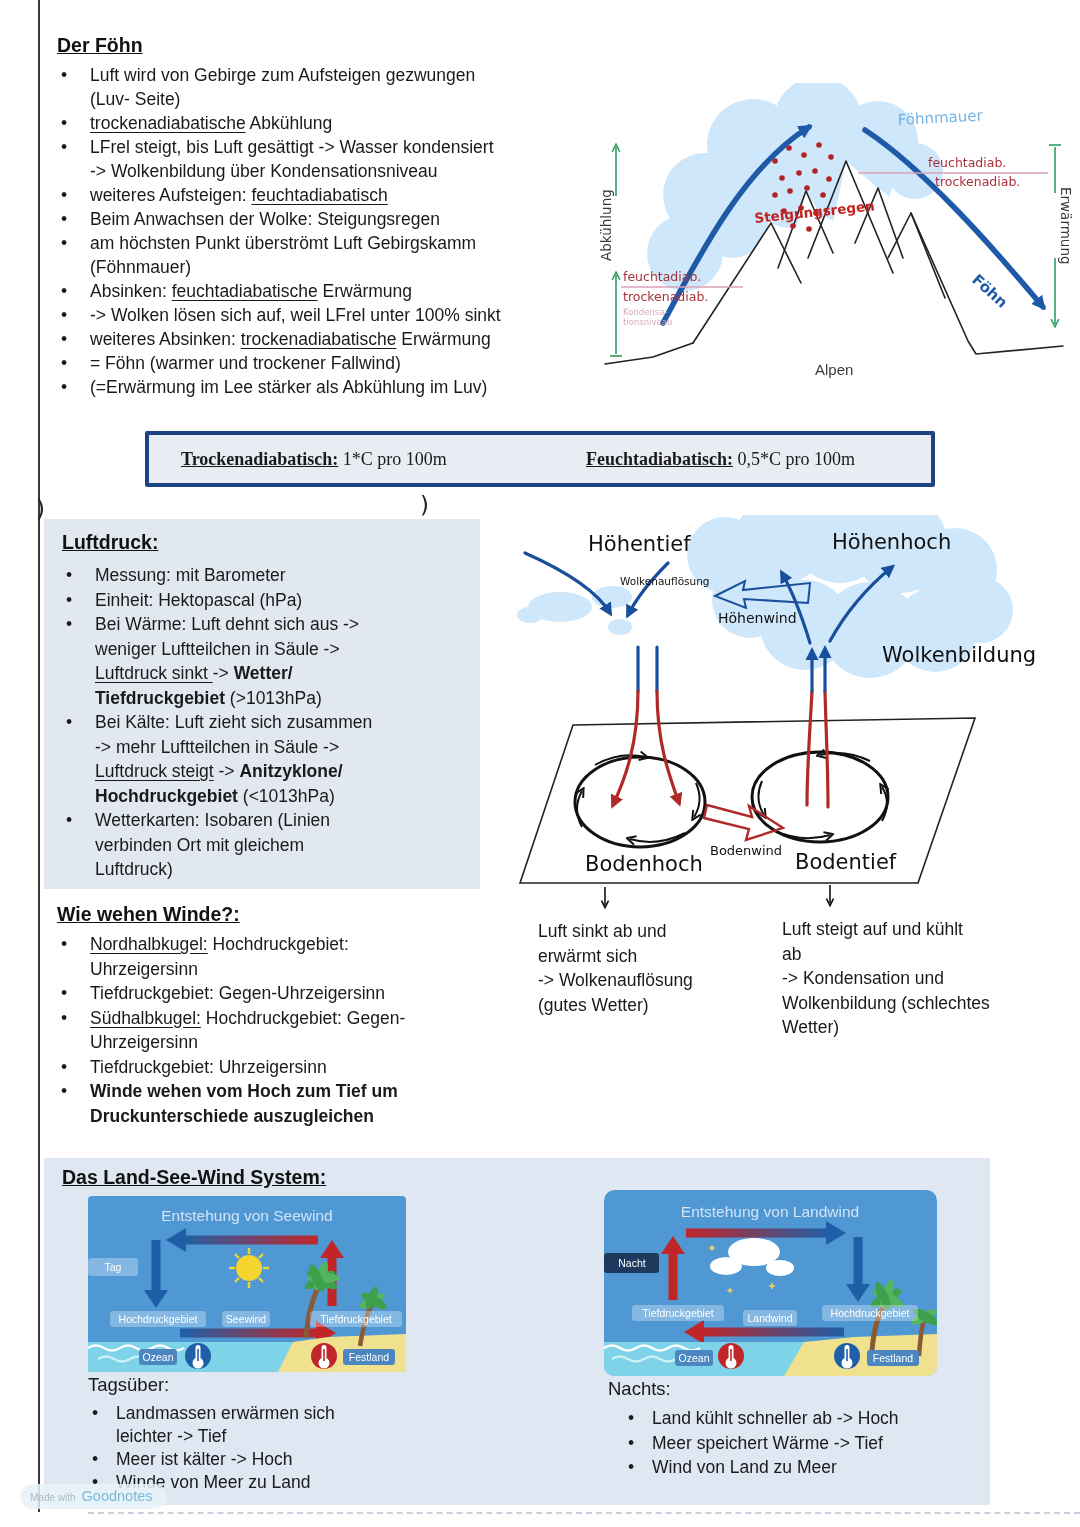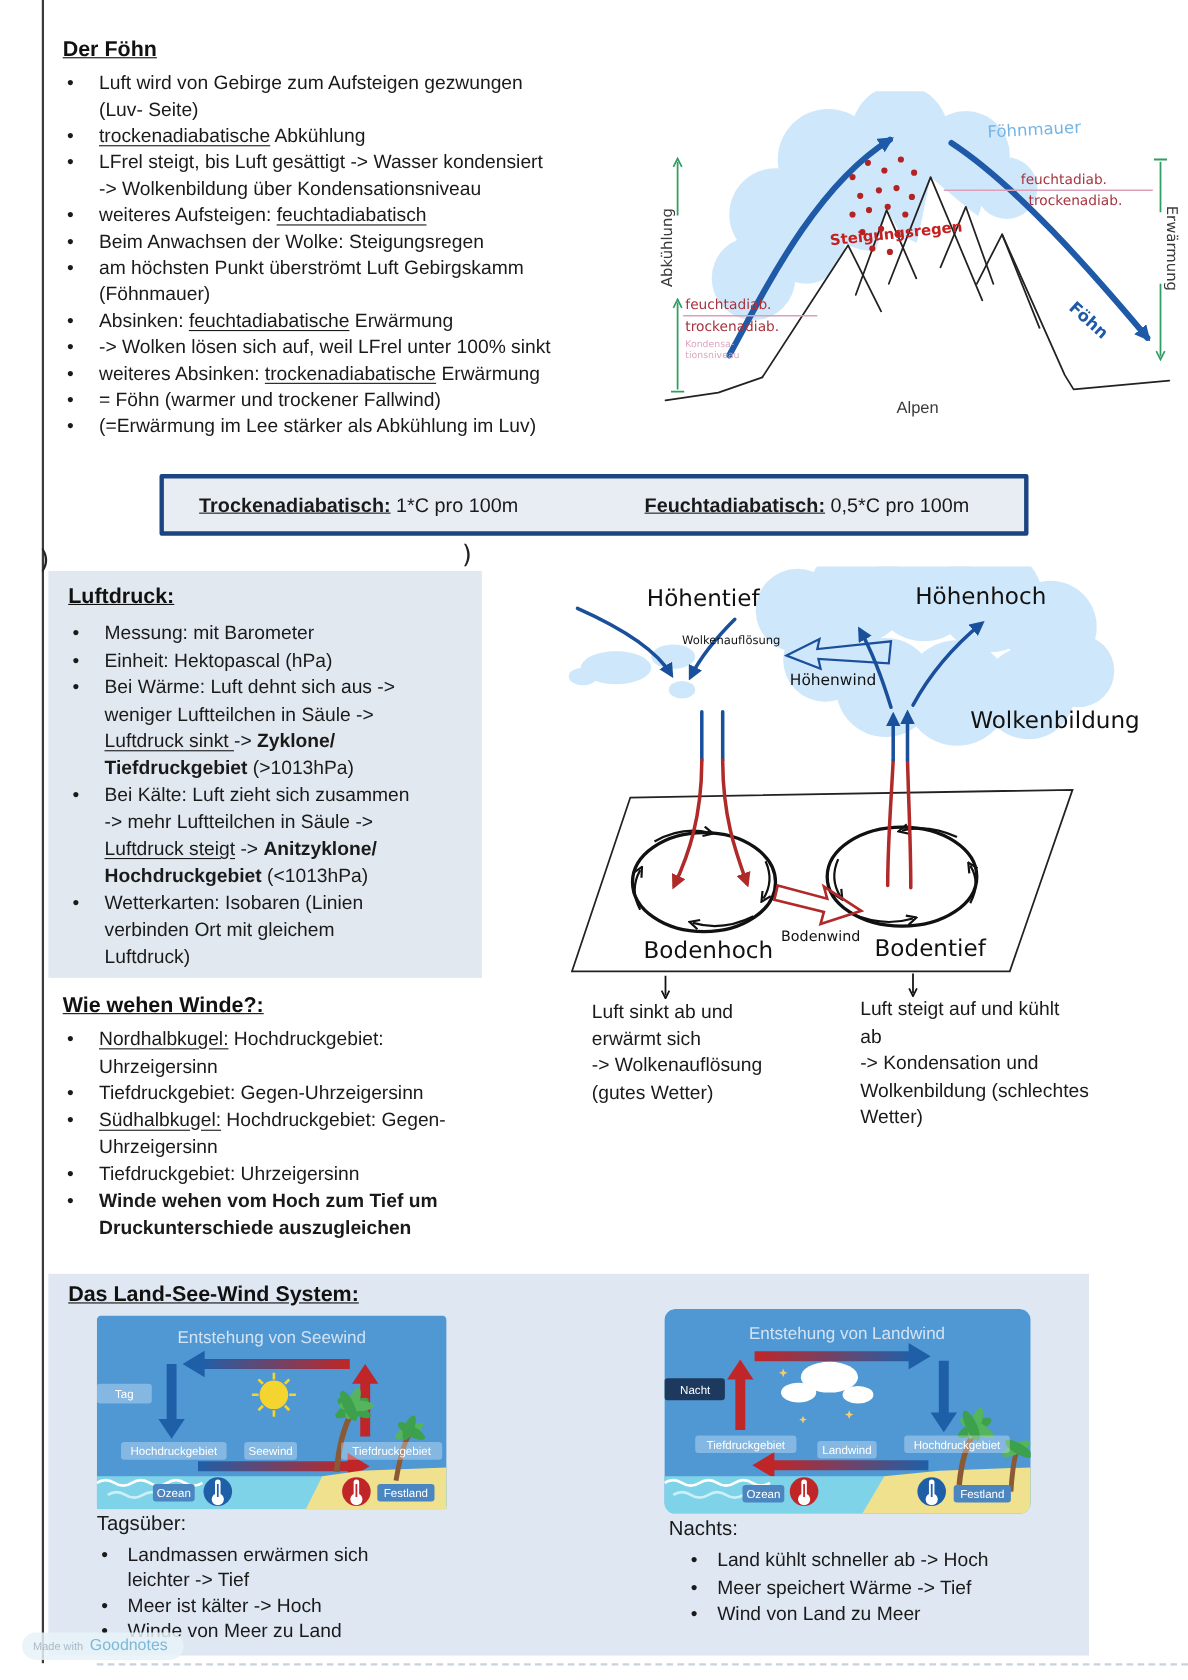--- a/index.html
+++ b/index.html
@@ -6,22 +6,22 @@
   body{width:1080px;height:1527px;position:relative;background:#ffffff;
        font-family:"Liberation Sans",sans-serif;color:#1a1a1a;overflow:hidden;}
   .abs{position:absolute;}
   .sec-title{font-size:19.5px;font-weight:bold;text-decoration:underline;color:#111;}
   ul.blist{list-style:none;margin:0;padding:0;font-size:17.5px;line-height:24px;}
   ul.blist li{position:relative;padding-left:33px;margin:0;}
   ul.blist li::before{content:"\2022";position:absolute;left:4px;top:0;}
   ul.blist u{text-underline-offset:3px;}
   .notebox{background:#e2e8f0;}
   .paren{font-family:"DejaVu Sans",sans-serif;font-size:23px;color:#222;}
-  .outcol{font-size:17.5px;line-height:24.5px;}
-  .adiabox{background:#e8edf4;border:4px solid #1c4382;border-radius:2px;box-sizing:border-box;}
+  .outcol{font-size:17.5px;line-height:24.5px;margin-top:12px;}
+  .adiabox{background:#e8edf4;border:4px solid #1c4382;border-radius:2px;box-sizing:border-box;font-family:Liberation Serif, serif;}
   .adiabox .term{font-weight:bold;text-decoration:underline;font-size:18px;}
   .adiabox .val{font-size:18px;}
   .panel{background:#dee7f2;text-decoration:underline;}
   .h2line{font-size:18.5px;}
   .wm{display:flex;align-items:baseline;gap:6px;background:rgba(231,243,248,0.85);
       border-radius:13px;padding:4px 14px 5px 10px;}
   .wm .wm-pre{font-size:10px;color:#a9bac6;}
   .wm .wm-brand{font-size:14.5px;color:#7cb8da;}
   .dashline{border-top:2px dashed #c9d2dc;height:0;}
   .marginline{width:1.5px;background:#3a3a3a;}
@@ -153,26 +153,26 @@
     <span class="term">Trockenadiabatisch:</span><span class="val"> 1*C pro 100m</span>
   </span>
   <span class="abs" style="left:437px;top:14px;">
     <span class="term">Feuchtadiabatisch:</span><span class="val"> 0,5*C pro 100m</span>
   </span>
 </div>
 
 <span class="abs paren" style="left:36px;top:496px;">)</span>
 <span class="abs paren" style="left:420px;top:492px;">)</span>
 
-<div class="abs notebox" style="left:44px;top:519px;width:394px;height:370px;">
+<div class="abs notebox" style="left:44px;top:519px;width:436px;height:370px;">
   <div class="sec-title" style="position:absolute;left:18px;top:12px;">Luftdruck:</div>
   <ul class="blist" style="position:absolute;left:18px;top:44px;width:362px;line-height:24.5px;">
     <li>Messung: mit Barometer</li>
     <li>Einheit: Hektopascal (hPa)</li>
-    <li>Bei Wärme: Luft dehnt sich aus -&gt;<br>weniger Luftteilchen in Säule -&gt;<br><u>Luftdruck sinkt </u>-&gt; <b>Zyklone/</b><br><b>Tiefdruckgebiet</b> (&gt;1013hPa)</li>
+    <li>Bei Wärme: Luft dehnt sich aus -&gt;<br>weniger Luftteilchen in Säule -&gt;<br><u>Luftdruck sinkt </u>-&gt; <b>Wetter/</b><br><b>Tiefdruckgebiet</b> (&gt;1013hPa)</li>
     <li>Bei Kälte: Luft zieht sich zusammen<br>-&gt; mehr Luftteilchen in Säule -&gt;<br><u>Luftdruck steigt</u> -&gt; <b>Anitzyklone/</b><br><b>Hochdruckgebiet</b> (&lt;1013hPa)</li>
     <li>Wetterkarten: Isobaren (Linien<br>verbinden Ort mit gleichem<br>Luftdruck)</li>
   </ul>
 </div>
 
 <svg class="abs" style="left:500px;top:515px;" width="580" height="398" viewBox="0 0 580 398">
   <defs>
     <marker id="pb" viewBox="0 0 10 10" refX="7" refY="5" markerWidth="4.2" markerHeight="4.2" orient="auto-start-reverse">
         <path d="M0,0 L10,5 L0,10 z" fill="#1a4f9c"></path>
       </marker>

